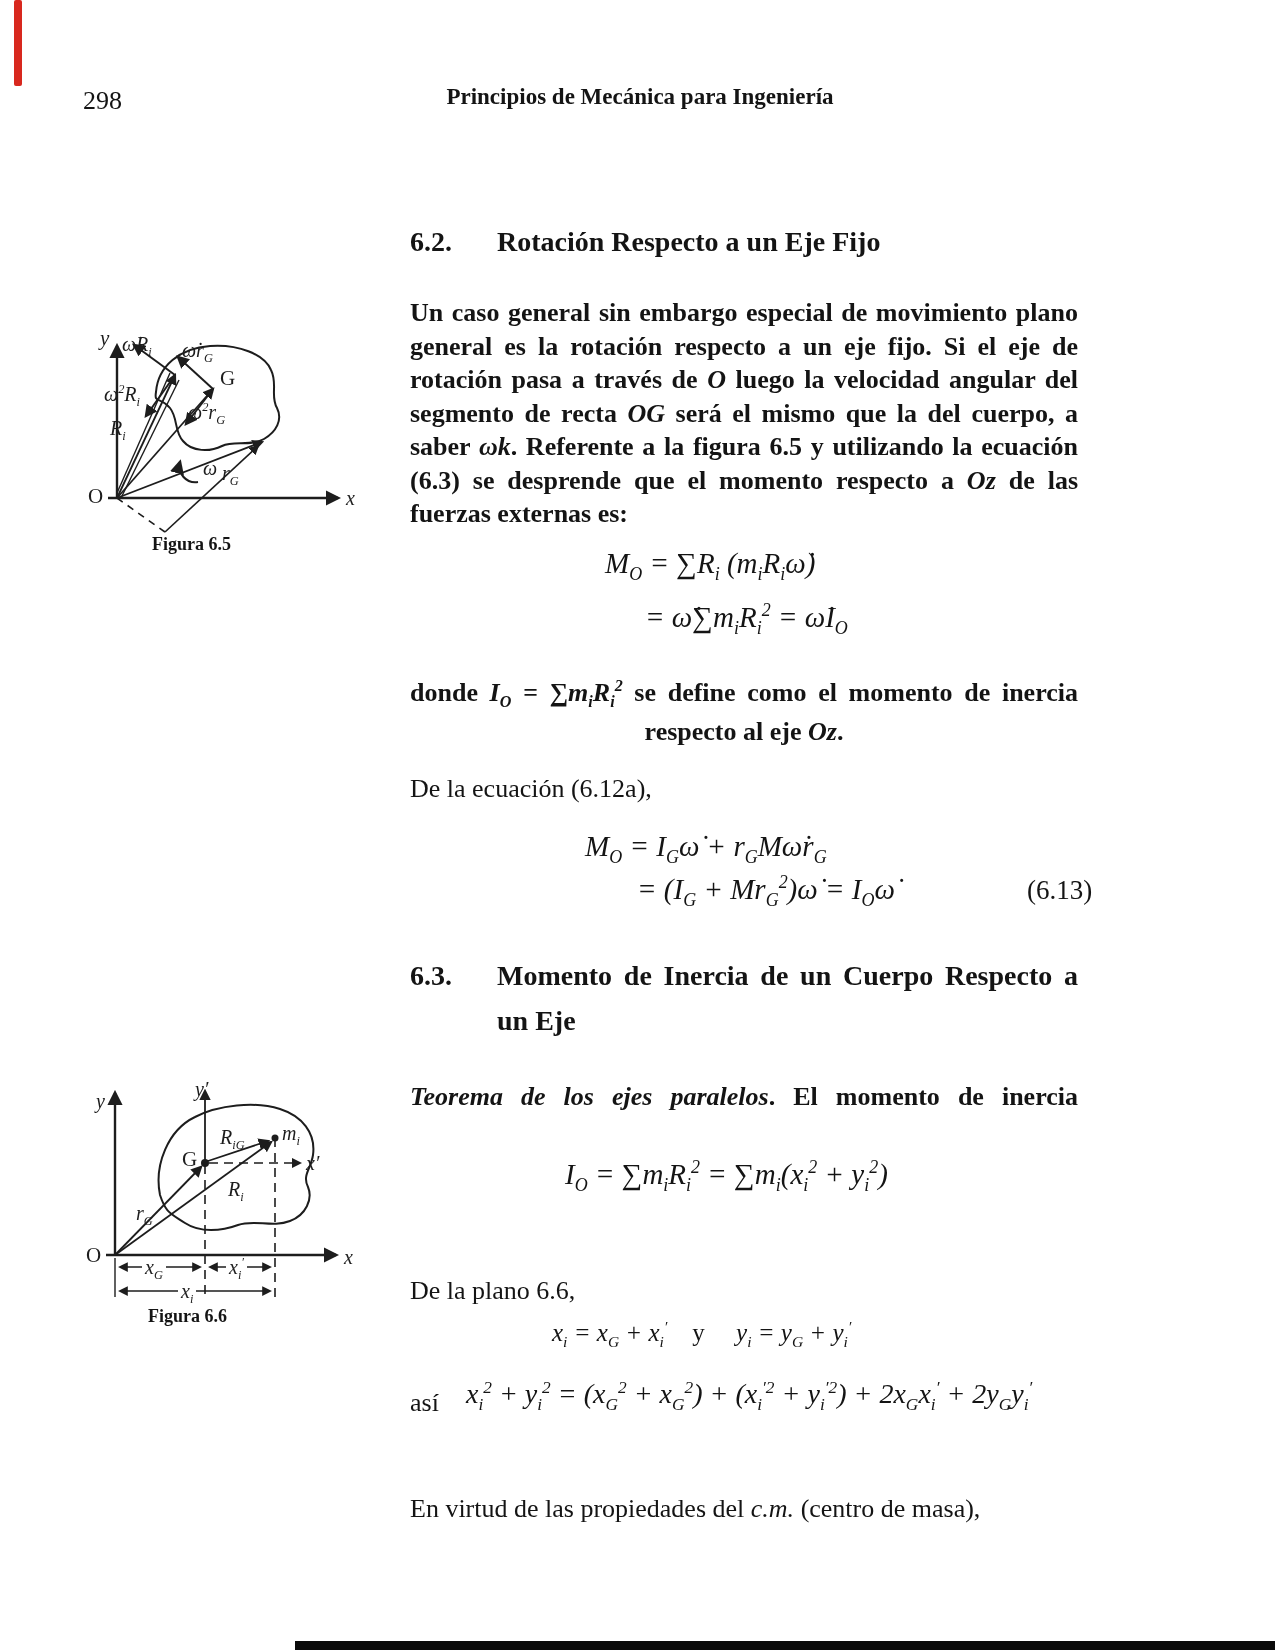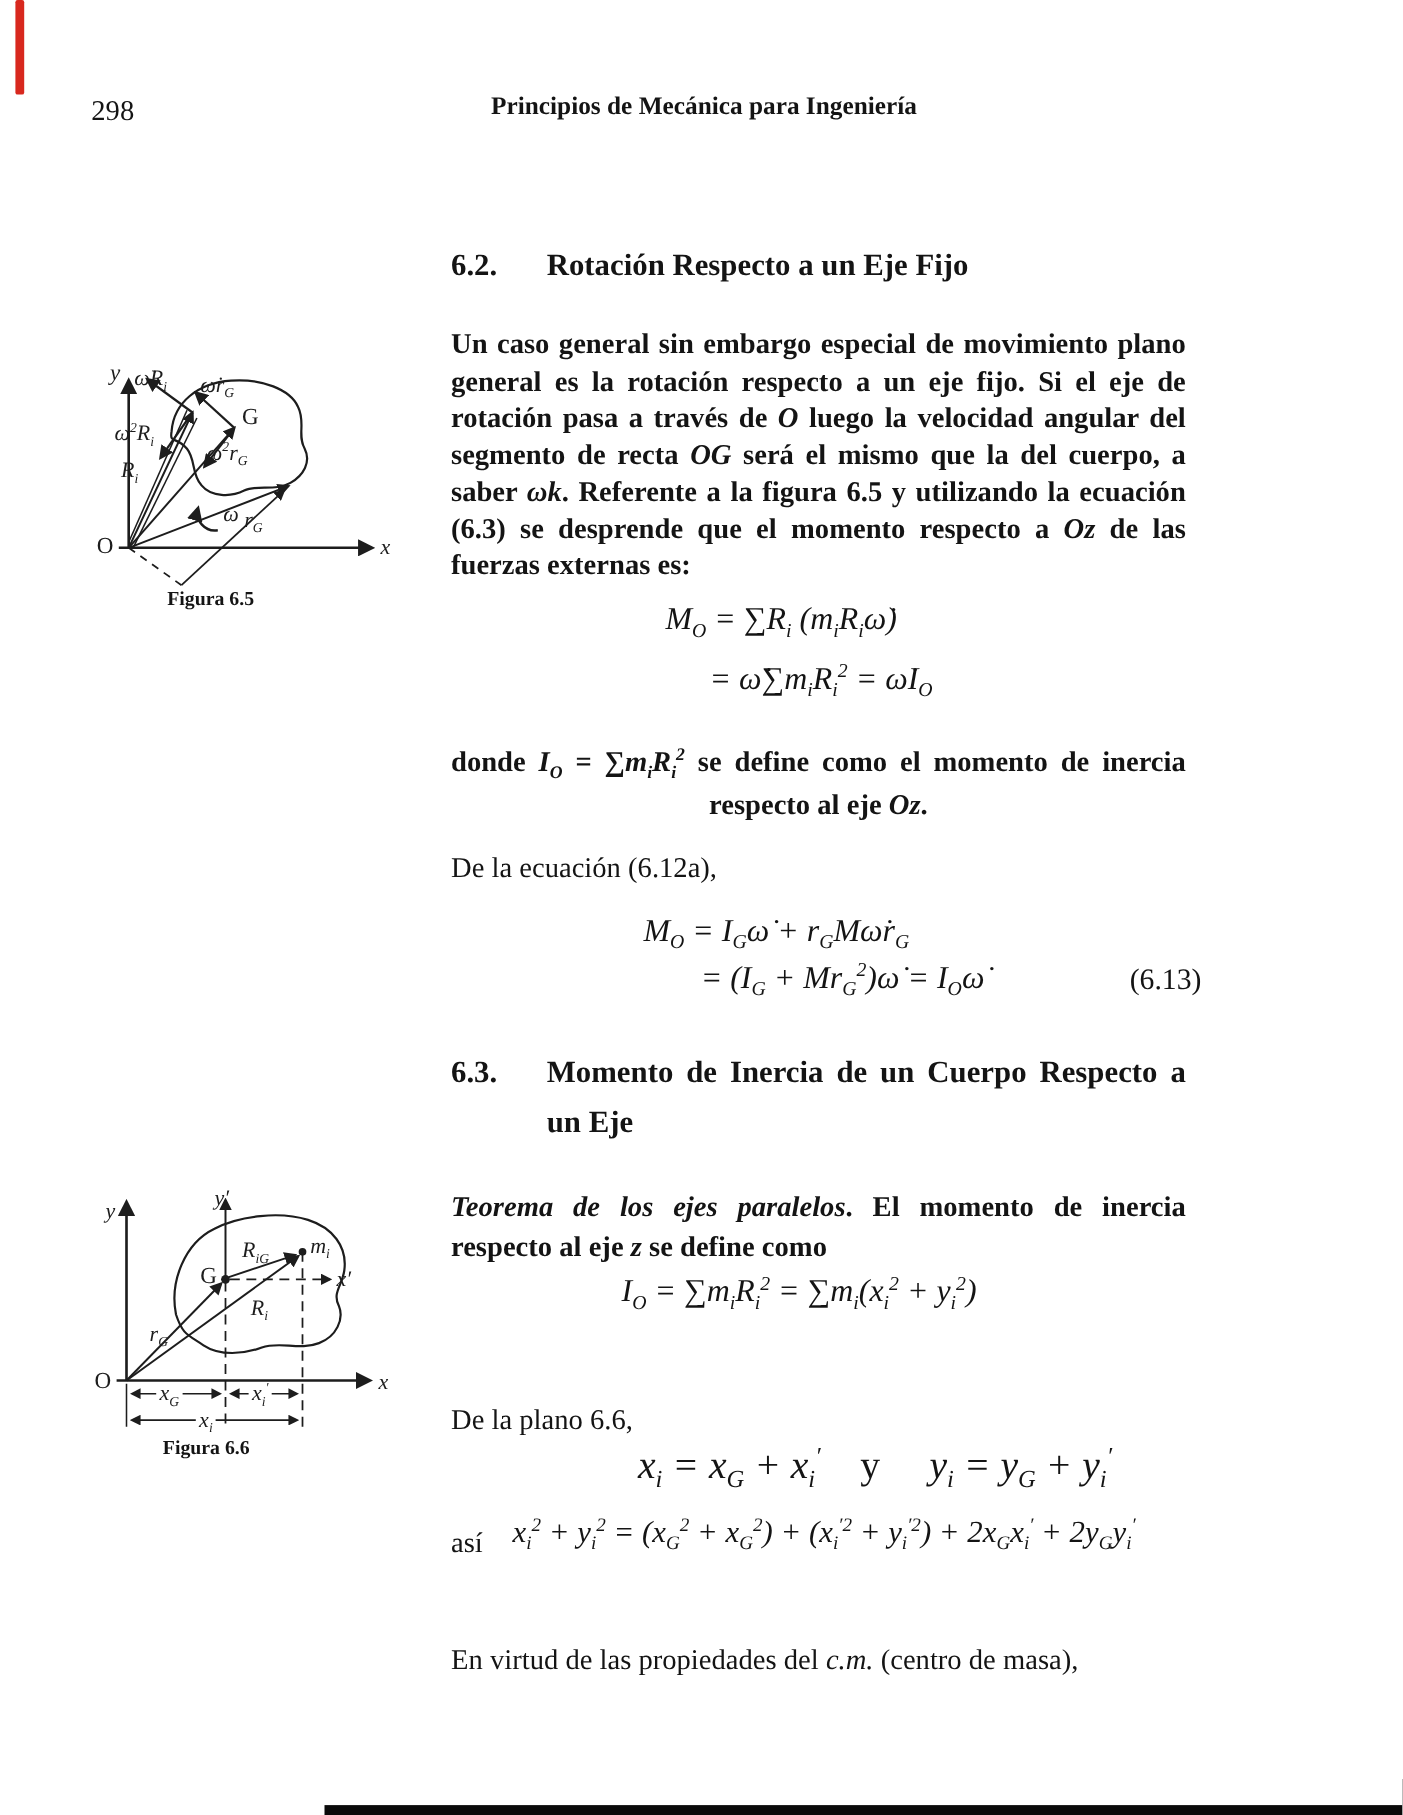--- a/index.html
+++ b/index.html
@@ -66,28 +66,27 @@
   <div class="abs math rich" style="left:585px;top:830px;">M<sub>O</sub> = I<sub>G</sub>ω̇ + r<sub>G</sub>Mω̇r<sub>G</sub></div>
   <div class="abs math rich" style="left:637px;top:873px;">= (I<sub>G</sub> + Mr<sub>G</sub><sup>2</sup>)ω̇ = I<sub>O</sub>ω̇</div>
   <div class="abs eqnum" style="left:990px;top:875px;">(6.13)</div>
 
   <div class="abs heading" style="left:410px;top:960px;">6.3.</div>
   <div class="abs heading jline" style="left:497px;top:960px;width:581px;">Momento de Inercia de un Cuerpo Respecto a</div>
   <div class="abs heading" style="left:497px;top:1005px;">un Eje</div>
 
   <div class="abs body-text col" style="left:410px;top:1078px;line-height:37px;">
     <div class="jline rich"><i>Teorema de los ejes paralelos</i>. El momento de inercia</div>
-    <div class="rich">respecto al eje <i>z</i> se define como</div>
   </div>
 
   <div class="abs math rich" style="left:565px;top:1158px;">I<sub>O</sub> = ∑m<sub>i</sub>R<sub>i</sub><sup>2</sup> = ∑m<sub>i</sub>(x<sub>i</sub><sup>2</sup> + y<sub>i</sub><sup>2</sup>)</div>
 
   <div class="abs body-text rich" style="left:410px;top:1274px;">De la plano 6.6,</div>
 
-  <div class="abs body-text rich prewrap" style="left:552px;top:1316px;font-size:36px;margin-left:28px;"><i>x<sub>i</sub> = x<sub>G</sub> + x<sub>i</sub><sup>′</sup></i>    y     <i>y<sub>i</sub> = y<sub>G</sub> + y<sub>i</sub><sup>′</sup></i></div>
+  <div class="abs body-text rich prewrap" style="left:552px;top:1316px;font-size:25px;"><i>x<sub>i</sub> = x<sub>G</sub> + x<sub>i</sub><sup>′</sup></i>    y     <i>y<sub>i</sub> = y<sub>G</sub> + y<sub>i</sub><sup>′</sup></i></div>
 
   <div class="abs body-text rich" style="left:410px;top:1386px;">así</div>
   <div class="abs math rich" style="left:466px;top:1378px;font-size:28px;">x<sub>i</sub><sup>2</sup> + y<sub>i</sub><sup>2</sup> = (x<sub>G</sub><sup>2</sup> + x<sub>G</sub><sup>2</sup>) + (x<sub>i</sub><sup>′2</sup> + y<sub>i</sub><sup>′2</sup>) + 2x<sub>G</sub>x<sub>i</sub><sup>′</sup> + 2y<sub>G</sub>y<sub>i</sub><sup>′</sup></div>
 
 
   <div class="abs body-text rich" style="left:410px;top:1492px;">En virtud de las propiedades del <i>c.m.</i> (centro de masa),</div>
 
   <div class="fig" style="left:70px;top:300px;width:310px;height:250px;">
     <svg width="310" height="250" viewBox="0 0 310 250">
       <defs>

